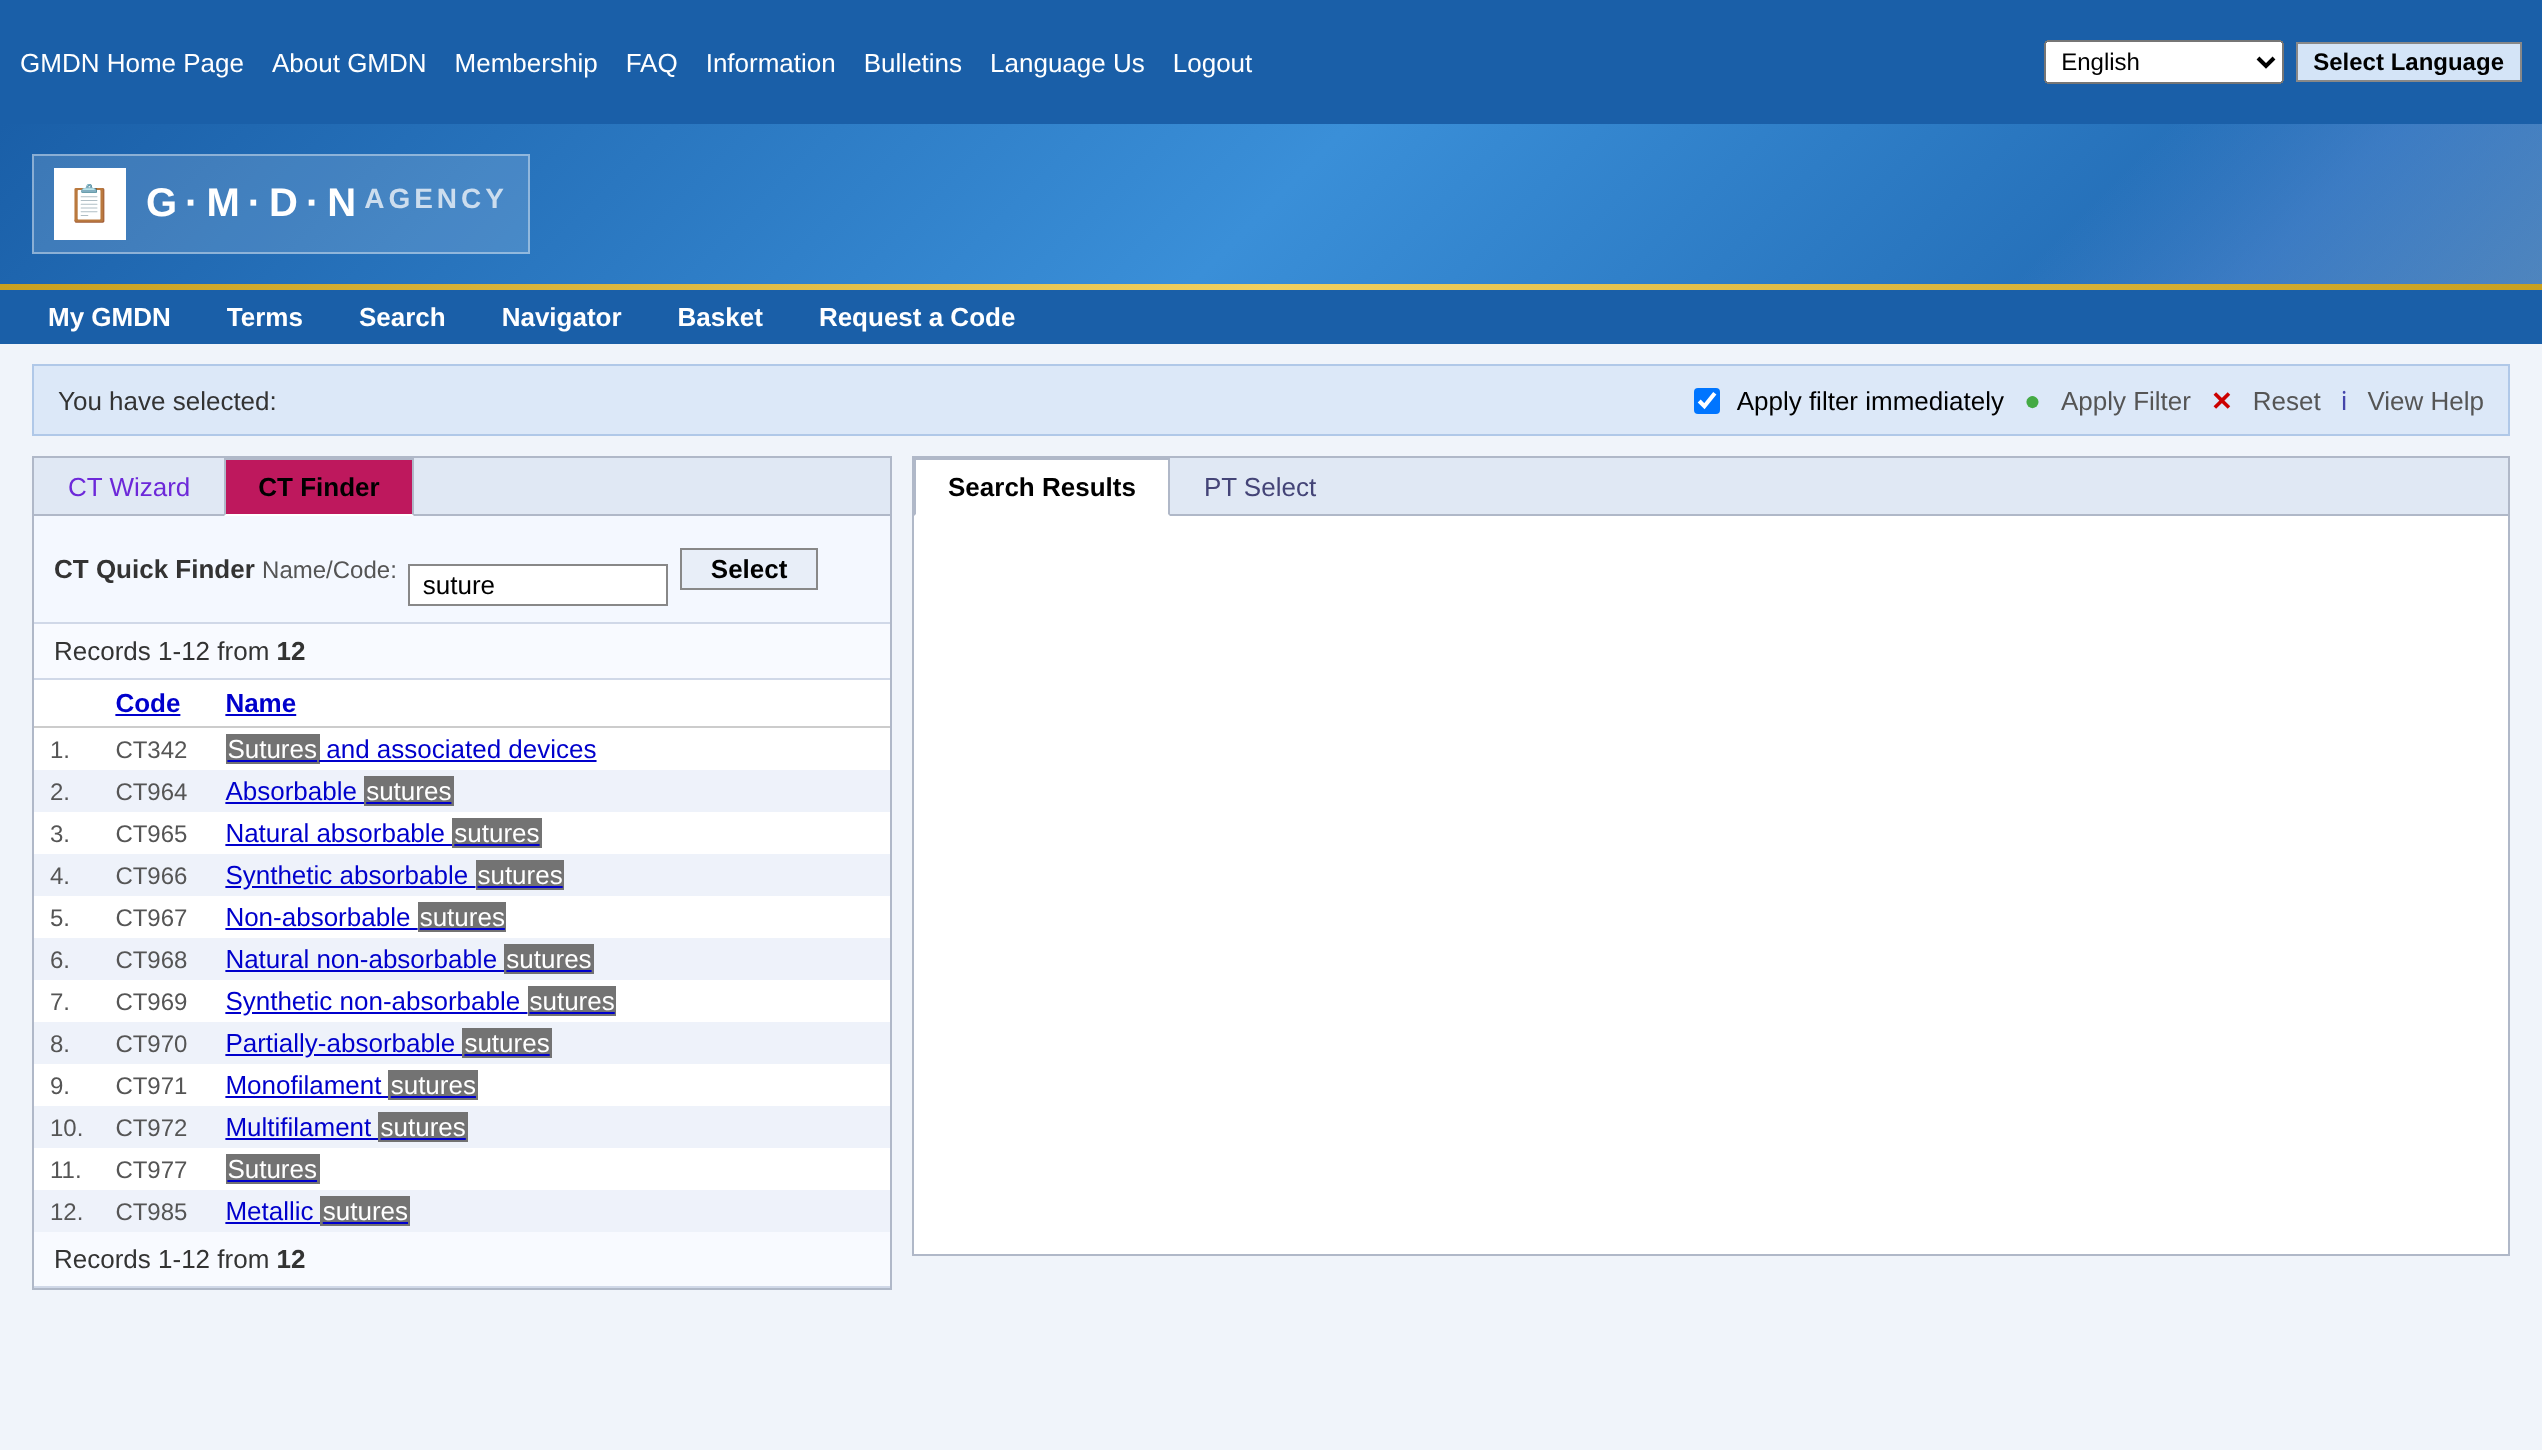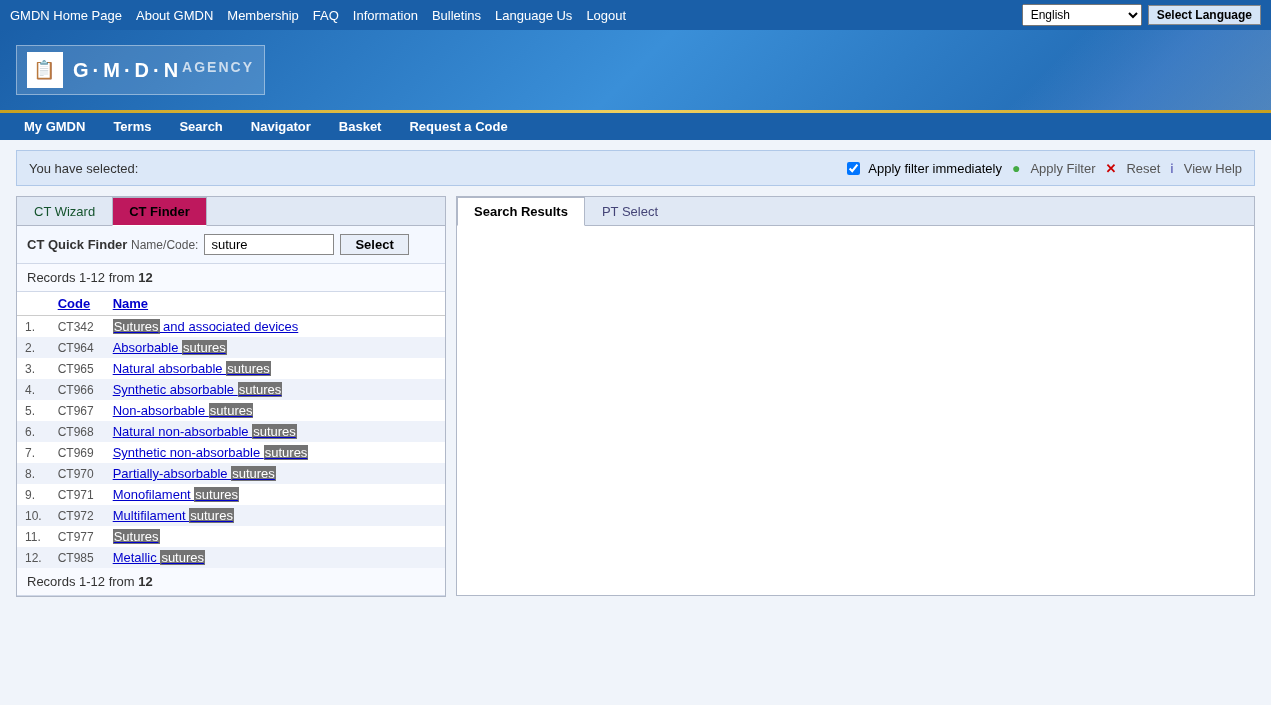--- a/index.html
+++ b/index.html
@@ -1,21 +1,21 @@
 <!DOCTYPE html>
 <html><head>
   <meta charset="utf-8">
   <style>
     * { margin: 0; padding: 0; box-sizing: border-box; }
     body { font-family: Arial, sans-serif; font-size: 13px; background: #fff; }
 
     
     .top-nav {
       background: #1a5fa8;
-      padding: 4px 10px;
+      padding: 20px 10px;
       display: flex;
       align-items: center;
       justify-content: space-between;
     }
     .top-nav-links {
       display: flex;
       gap: 14px;
       align-items: center;
     }
     .top-nav-links a {
@@ -173,21 +173,21 @@
       cursor: pointer;
       border: 1px solid transparent;
       margin-bottom: -1px;
     }
     .tab.active {
       background: #be185d;
       border: 1px solid #b0b8c8;
       border-bottom: 1px solid #fff;
       font-weight: bold;
     }
-    .tab:not(.active) { color: #14532d; }
+    .tab:not(.active) { color: #6d28d9; }
 
     
     .quick-finder {
       padding: 8px 10px;
       display: flex;
       align-items: center;
       gap: 6px;
       border-bottom: 1px solid #d0d8e8;
       background: #f4f8ff;
     }
@@ -195,20 +195,21 @@
       font-size: 13px;
       font-weight: bold;
       color: #333;
     }
     .finder-sublabel { font-size: 12px; color: #555; font-weight: normal; }
     .finder-input {
       padding: 2px 6px;
       border: 1px solid #888;
       font-size: 13px;
       width: 130px;
+      margin-top: 16px;
     }
     .apply-btn {
       padding: 2px 14px;
       background: #e8eef8;
       border: 1px solid #888;
       font-size: 13px;
       cursor: pointer;
       font-weight: bold;
     }
 

